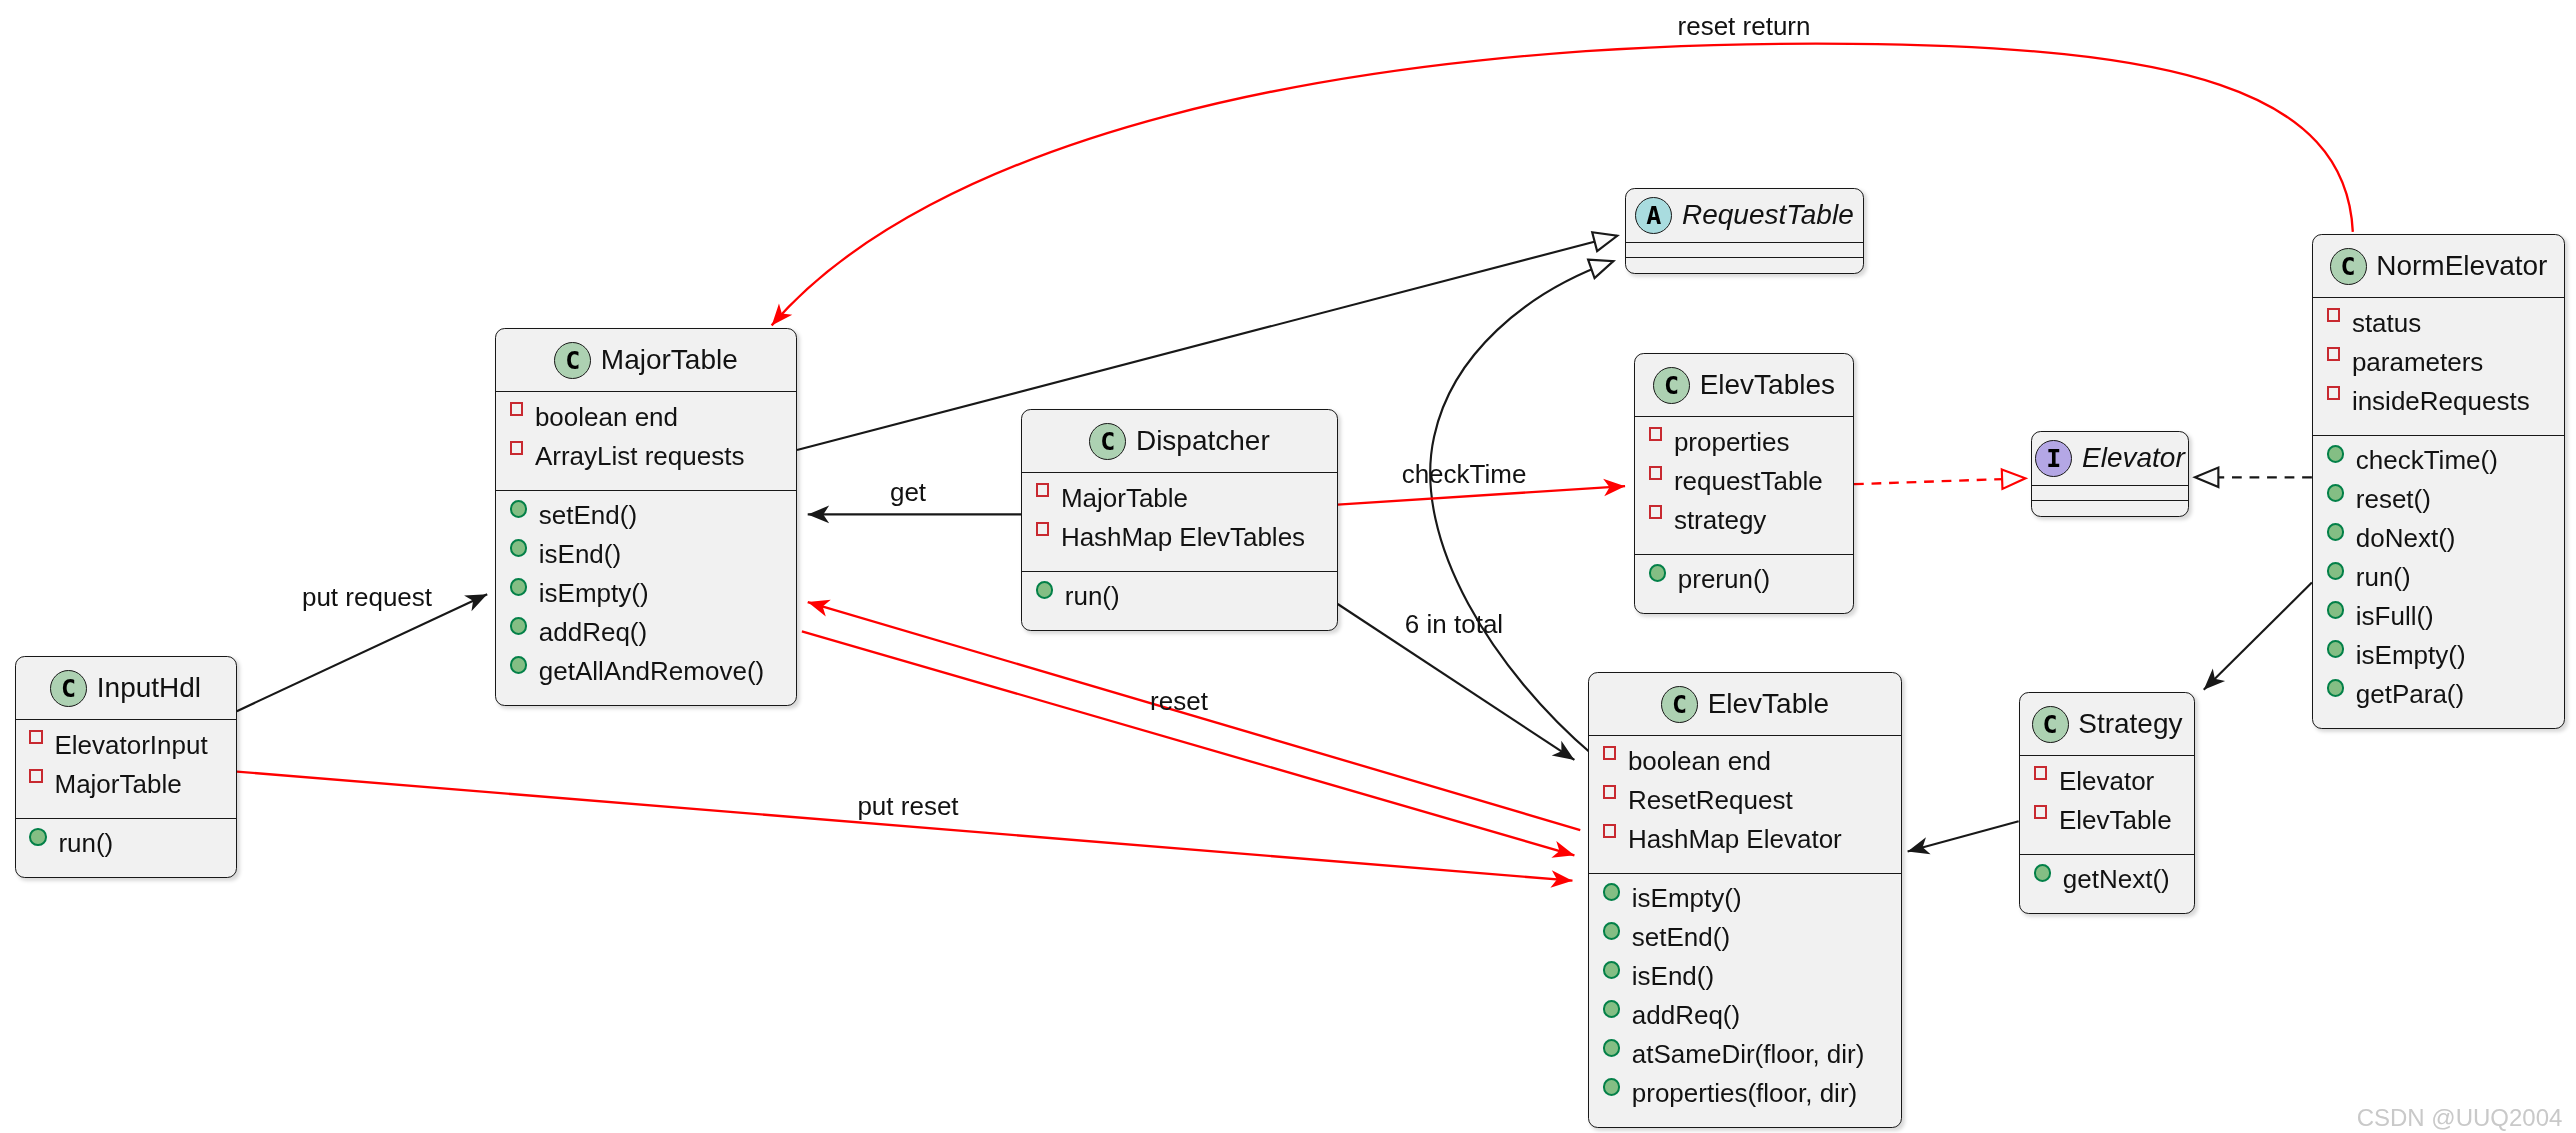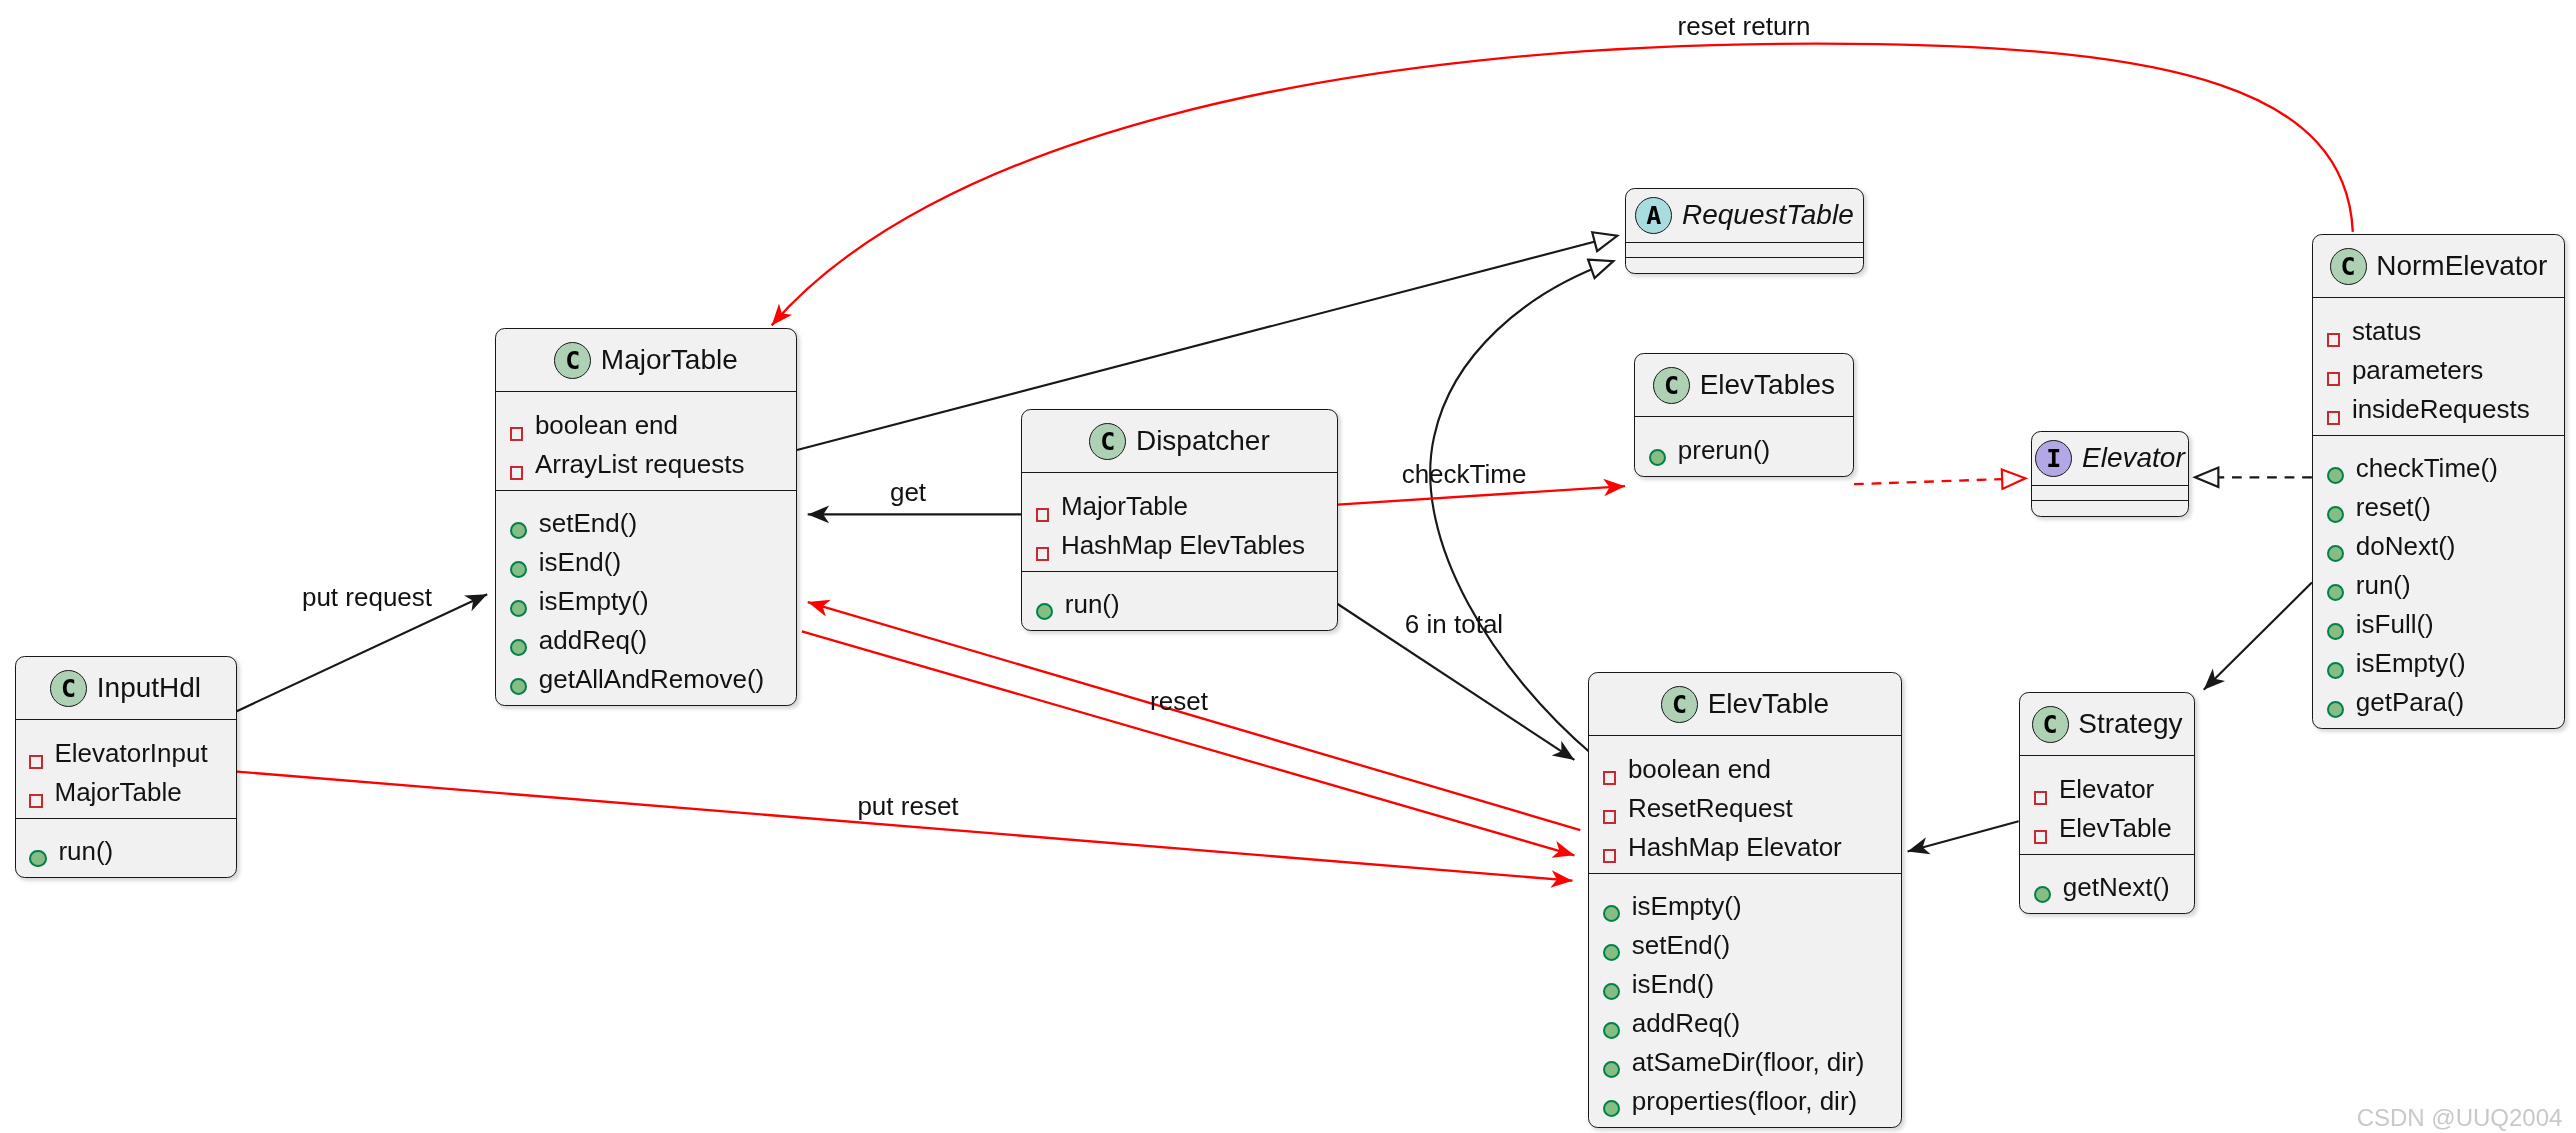--- a/index.html
+++ b/index.html
@@ -33,21 +33,21 @@
     font-weight:bold;font-size:25px;color:#000;
     flex:0 0 auto;box-sizing:border-box;
   }
   .st-C{background:#ADD1B2;}
   .st-A{background:#A9DCDF;}
   .st-I{background:#B4A7E5;}
   .cls-name{font-size:28px;color:#121212;white-space:nowrap;}
   .cls-name.italic{font-style:italic;}
   .sec{border-top:1.9px solid #181818;padding:9.7px 13.6px;}
   .sec.empty{padding:0;height:14.6px;}
-  .row{display:flex;align-items:flex-end;gap:11.7px;height:39px;white-space:nowrap;}
+  .row{display:flex;align-items:flex-start;gap:11.7px;height:39px;white-space:nowrap;}
   .mtxt{font-size:26px;color:#121212;}
   .sq{
     width:13.6px;height:13.6px;flex:0 0 auto;
     border:2.9px solid #C82930;background:#F1F1F1;box-sizing:border-box;
   }
   .mc{
     width:17.5px;height:17.5px;flex:0 0 auto;border-radius:50%;
     border:2.9px solid #038048;background:#84BE84;box-sizing:border-box;
   }
   .edge-label{
@@ -198,20 +198,34 @@
     <div class="sec empty"></div>
   </div>
 
   <div class="uml-class" style="left:1634px;top:353px;width:220px;">
     <div class="hdr">
       <span class="circ st-C">C</span>
       <span class="cls-name">ElevTables</span>
     </div>
     <div class="sec">
         <div class="row">
+          <span class="sq"></span>
+          <span class="mtxt">properties</span>
+        </div>
+        <div class="row">
+          <span class="sq"></span>
+          <span class="mtxt">requestTable</span>
+        </div>
+        <div class="row">
+          <span class="sq"></span>
+          <span class="mtxt">strategy</span>
+        </div>
+      </div>
+    <div class="sec">
+        <div class="row">
           <span class="mc"></span>
           <span class="mtxt">prerun()</span>
         </div>
       </div>
   </div>
 
   <div class="uml-class compact" style="left:2031px;top:431px;width:158px;">
     <div class="hdr">
       <span class="circ st-I">I</span>
       <span class="cls-name italic">Elevator</span>

